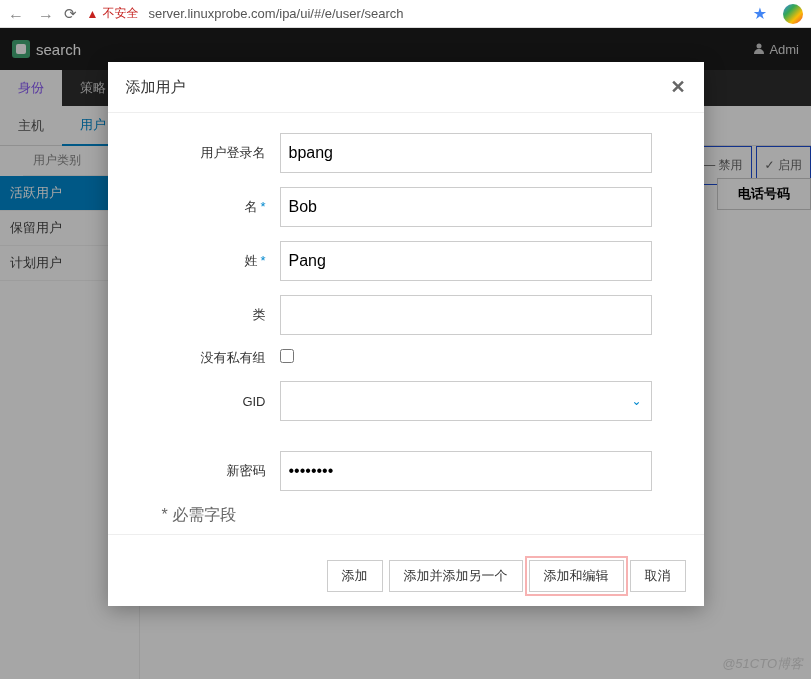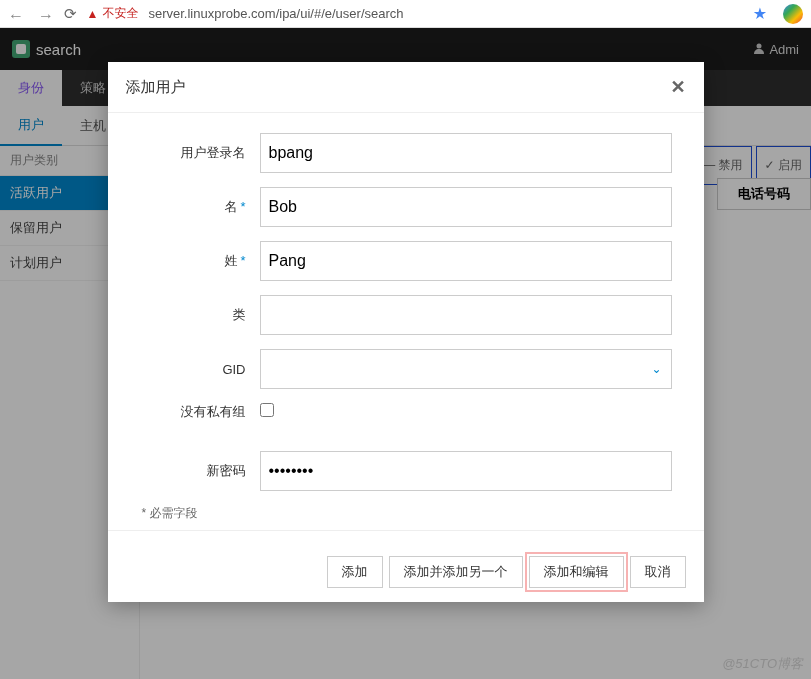--- a/index.html
+++ b/index.html
@@ -27,46 +27,46 @@
     .main-tab.active { background: #fff; color: #8b5cf6; }
 
     
     .sub-tabs { background: #fff; height: 40px; display: flex; align-items: center; border-bottom: 1px solid #ddd; padding-left: 0; }
     .sub-tab { padding: 10px 18px; font-size: 13px; color: #555; }
     .sub-tab.active { color: #0088ce; border-bottom: 2px solid #0088ce; }
 
     
     .content-area { display: flex; background: #fff; height: calc(100% - 146px); }
     .sidebar { width: 140px; background: #fff; border-right: 1px solid #eee; }
-    .sidebar-header { padding: 6px 10px; font-size: 12px; color: #888; border-bottom: 1px solid #eee; }
+    .sidebar-header { padding: 6px 10px; font-size: 12px; color: #888; border-bottom: 1px solid #eee; margin-left: 23px; }
     .sidebar-item { padding: 8px 10px; font-size: 13px; color: #444; border-bottom: 1px solid #f2f2f2; }
     .sidebar-item.active { background: #0088ce; color: #fff; }
     .main-panel { flex: 1; padding: 10px; position: relative; }
 
     .action-btn-group { position: absolute; right: 0; top: 0; display: flex; gap: 4px; }
     .act-btn { border: 1px solid #1d4ed8; background: #fff; padding: 10px 8px; font-size: 12px; color: #666; }
     .table-header-cell { position: absolute; right: 0; top: 32px; border: 1px solid #ccc; padding: 6px 20px; font-size: 13px; font-weight: bold; background: #fff; }
 
     
     .modal-backdrop { position: absolute; top: 28px; left: 0; right: 0; bottom: 0; background: rgba(0,0,0,0.35); display: flex; align-items: flex-start; justify-content: center; padding-top: 34px; }
     .modal { background: #fff; width: 596px; box-shadow: 0 4px 20px rgba(0,0,0,0.3); }
     .modal-header { padding: 14px 18px; border-bottom: 1px solid #eee; display: flex; align-items: center; }
     .modal-title { font-size: 15px; color: #333; }
     .modal-close { margin-left: auto; font-size: 18px; color: #666; cursor: pointer; font-weight: bold; }
-    .modal-body { padding: 20px 32px 8px; }
+    .modal-body { padding: 20px 52px 8px; }
     .form-row { display: flex; align-items: center; margin-bottom: 14px; }
     .form-label { width: 120px; text-align: right; padding-right: 14px; font-size: 13px; color: #333; }
     .req-star { color: #0088ce; margin-left: 3px; }
     .form-control { flex: 1; }
     .text-input, .select-input { width: 100%; height: 40px; border: 1px solid #ccc; padding: 0 8px; font-size: 16px; background: #fff; }
     .text-input.focused { border: 1px solid #39a5dc; box-shadow: 0 0 0 1px #39a5dc; outline: none; }
     .select-wrapper { position: relative; }
     .select-caret { position: absolute; right: 10px; top: 50%; transform: translateY(-50%); color: #0088ce; font-size: 12px; pointer-events: none; }
     .checkbox-input { width: 14px; height: 14px; }
-    .required-note { font-size: 12px; color: #666; margin-top: 8px; padding-left: 2px; }
+    .required-note { font-size: 16px; color: #666; margin-top: 8px; padding-left: 2px; }
     .modal-footer { padding: 14px 18px; border-top: 1px solid #eee; display: flex; justify-content: flex-end; gap: 6px; }
     .btn { border: 1px solid #ccc; background: #fff; padding: 6px 14px; font-size: 13px; color: #333; cursor: pointer; margin-top: 11px; }
     .btn.highlighted { outline: 2px solid #f7b2b2; outline-offset: 2px; }
 
     .watermark { position: absolute; right: 8px; bottom: 6px; color: rgba(120,120,120,0.55); font-size: 13px; font-style: italic; }
   </style>
 </head>
 <body>
 
 <div class="browser-bar">
@@ -104,22 +104,22 @@
     <span>Admi</span>
   </div>
 </div>
 
 <div class="main-tabs">
   <div class="main-tab active">身份</div>
   <div class="main-tab">策略</div>
 </div>
 
 <div class="sub-tabs">
+  <div class="sub-tab">主机</div>
   <div class="sub-tab active">用户</div>
-  <div class="sub-tab">主机</div>
 </div>
 
 <div class="content-area">
   <div class="sidebar">
     <div class="sidebar-header">用户类别</div>
     <div class="sidebar-item active">活跃用户</div>
     <div class="sidebar-item">保留用户</div>
     <div class="sidebar-item">计划用户</div>
   </div>
   <div class="main-panel">
@@ -148,29 +148,29 @@
       </div>
       <div class="form-row">
         <div class="form-label"><span>姓</span><span class="req-star">*</span></div>
         <div class="form-control"><input class="text-input" value="Pang" style=""></div>
       </div>
       <div class="form-row">
         <div class="form-label">类</div>
         <div class="form-control"><input class="text-input" value="" style=""></div>
       </div>
       <div class="form-row">
+        <div class="form-label">没有私有组</div>
+        <div class="form-control"><input type="checkbox" class="checkbox-input" style=""></div>
+      </div>
+      <div class="form-row">
         <div class="form-label">GID</div>
         <div class="form-control select-wrapper">
           <input class="select-input" value="" style="">
           <span class="select-caret">⌄</span>
         </div>
-      </div>
-      <div class="form-row">
-        <div class="form-label">没有私有组</div>
-        <div class="form-control"><input type="checkbox" class="checkbox-input" style=""></div>
       </div>
       <div style="height:16px"></div>
       <div class="form-row">
         <div class="form-label">新密码</div>
         <div class="form-control"><input class="text-input" type="password" value="••••••••" style=""></div>
       </div>
       <div class="required-note">* 必需字段</div>
     </div>
     <div class="modal-footer">
       <button class="btn">添加</button>

